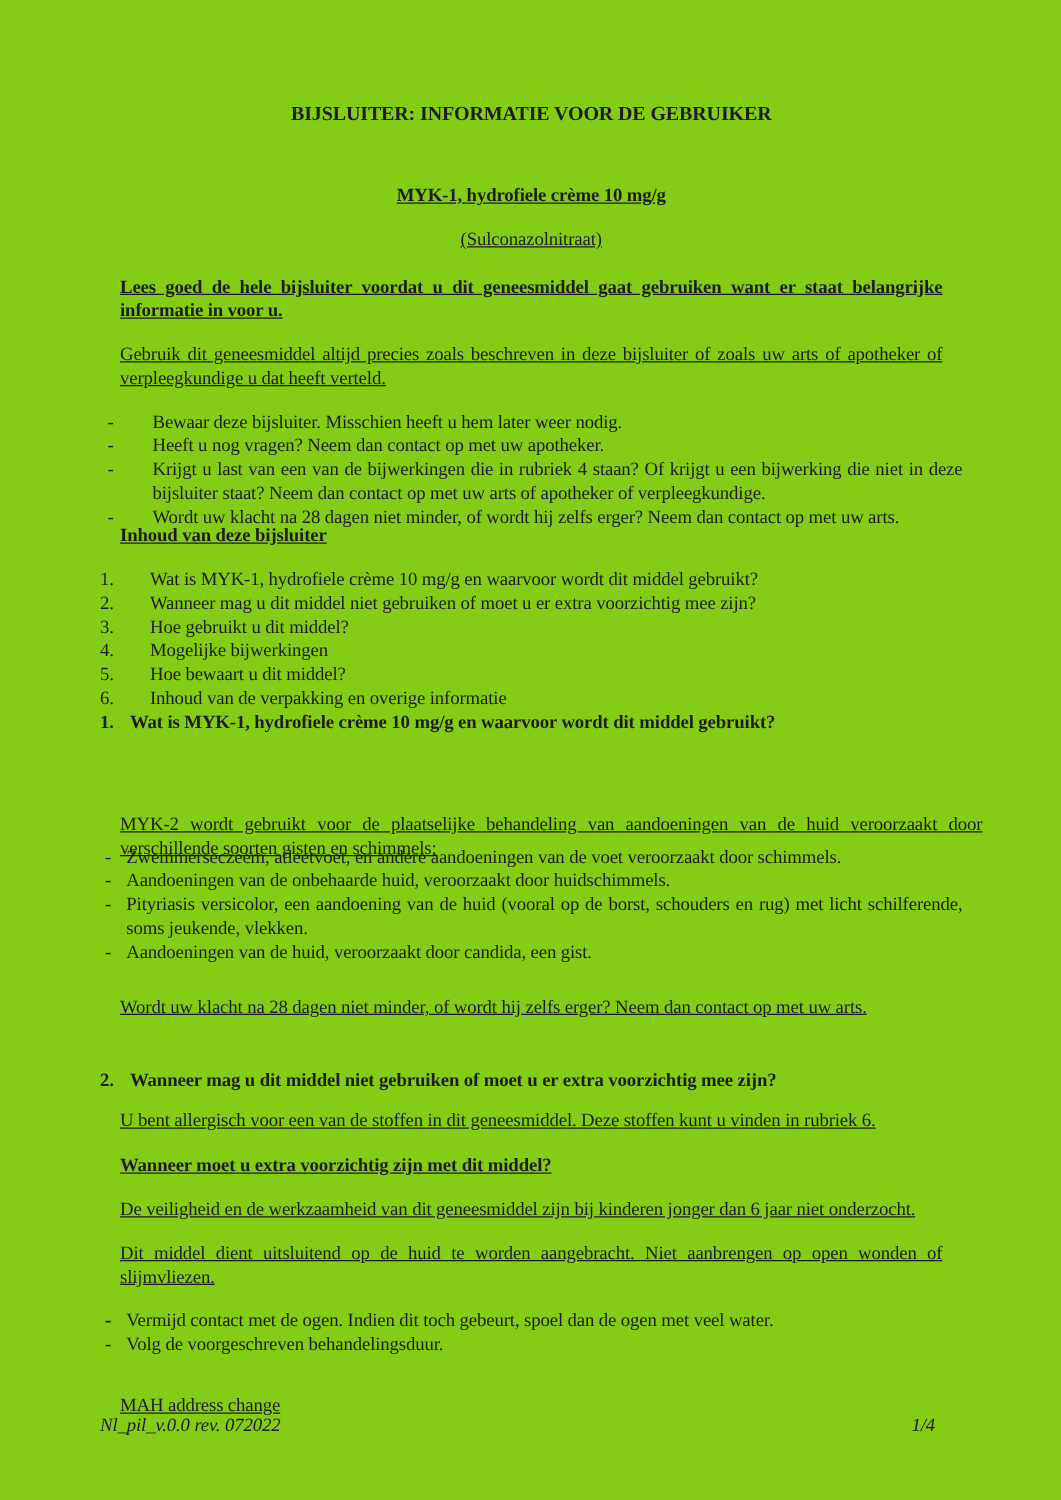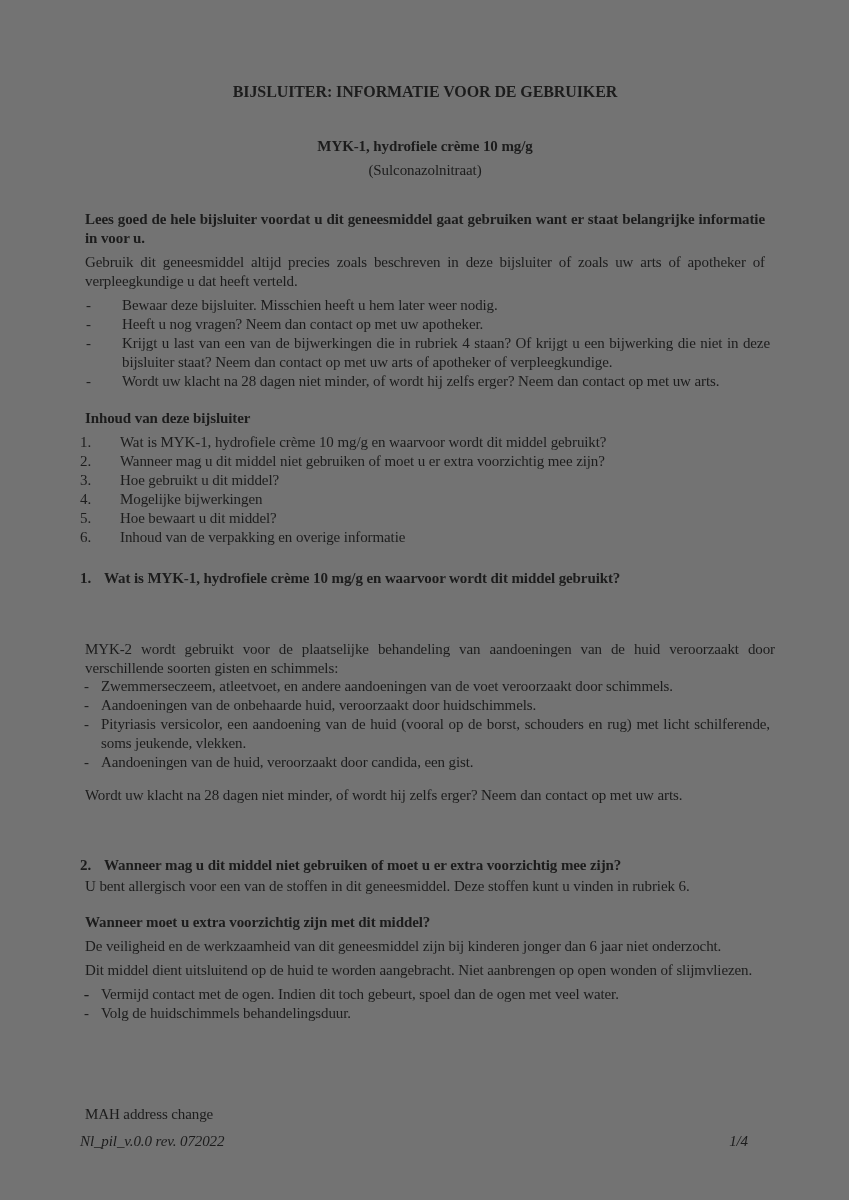--- a/index.html
+++ b/index.html
@@ -4,33 +4,33 @@
 <style>
   html, body { margin: 0; padding: 0; }
   body {
     width: 849px; height: 1200px;
     background: #e8e8e8;
     font-family: "Liberation Serif", serif;
   }
   .page {
     position: relative;
     width: 849px; height: 1200px;
-    background: #737373;
+    background: #84cc16;
     color: #1c1c1c;
     font-size: 15px;
     line-height: 19px;
     letter-spacing: -0.1px;
     overflow: hidden;
   }
   .block { position: absolute; left: 80px; width: 690px; }
   .center { text-align: center; }
   .bold { font-weight: bold; }
   .justify { text-align: justify; }
   .doc-title { font-size: 16px; font-weight: bold; }
-  p { margin: 5px; }
+  p { margin: 16px; text-decoration: underline; }
 
   
   .li-wide { position: relative; padding-left: 42px; }
   .li-wide > .marker { position: absolute; left: 6px; }
 
   
   .li-tight { position: relative; padding-left: 21px; text-align: justify; }
   .li-tight > .marker { position: absolute; left: 4px; }
 
   
@@ -152,21 +152,21 @@
     <div>
       <div class="li-tight">
         <span class="marker">-</span>
       </div>
       <div class="li-tight">
         <span class="marker">-</span>
         <span>Vermijd contact met de ogen. Indien dit toch gebeurt, spoel dan de ogen met veel water.</span>
       </div>
       <div class="li-tight">
         <span class="marker">-</span>
-        <span>Volg de huidschimmels behandelingsduur.</span>
+        <span>Volg de voorgeschreven behandelingsduur.</span>
       </div>
     </div>
   </div>
 
   <p class="block" style="top:1100px">MAH address change</p>
 
   <div class="block footer-row" style="top:1132px">
     <span>Nl_pil_v.0.0 rev. 072022</span>
     <span class="pagenum">1/4</span>
   </div>

